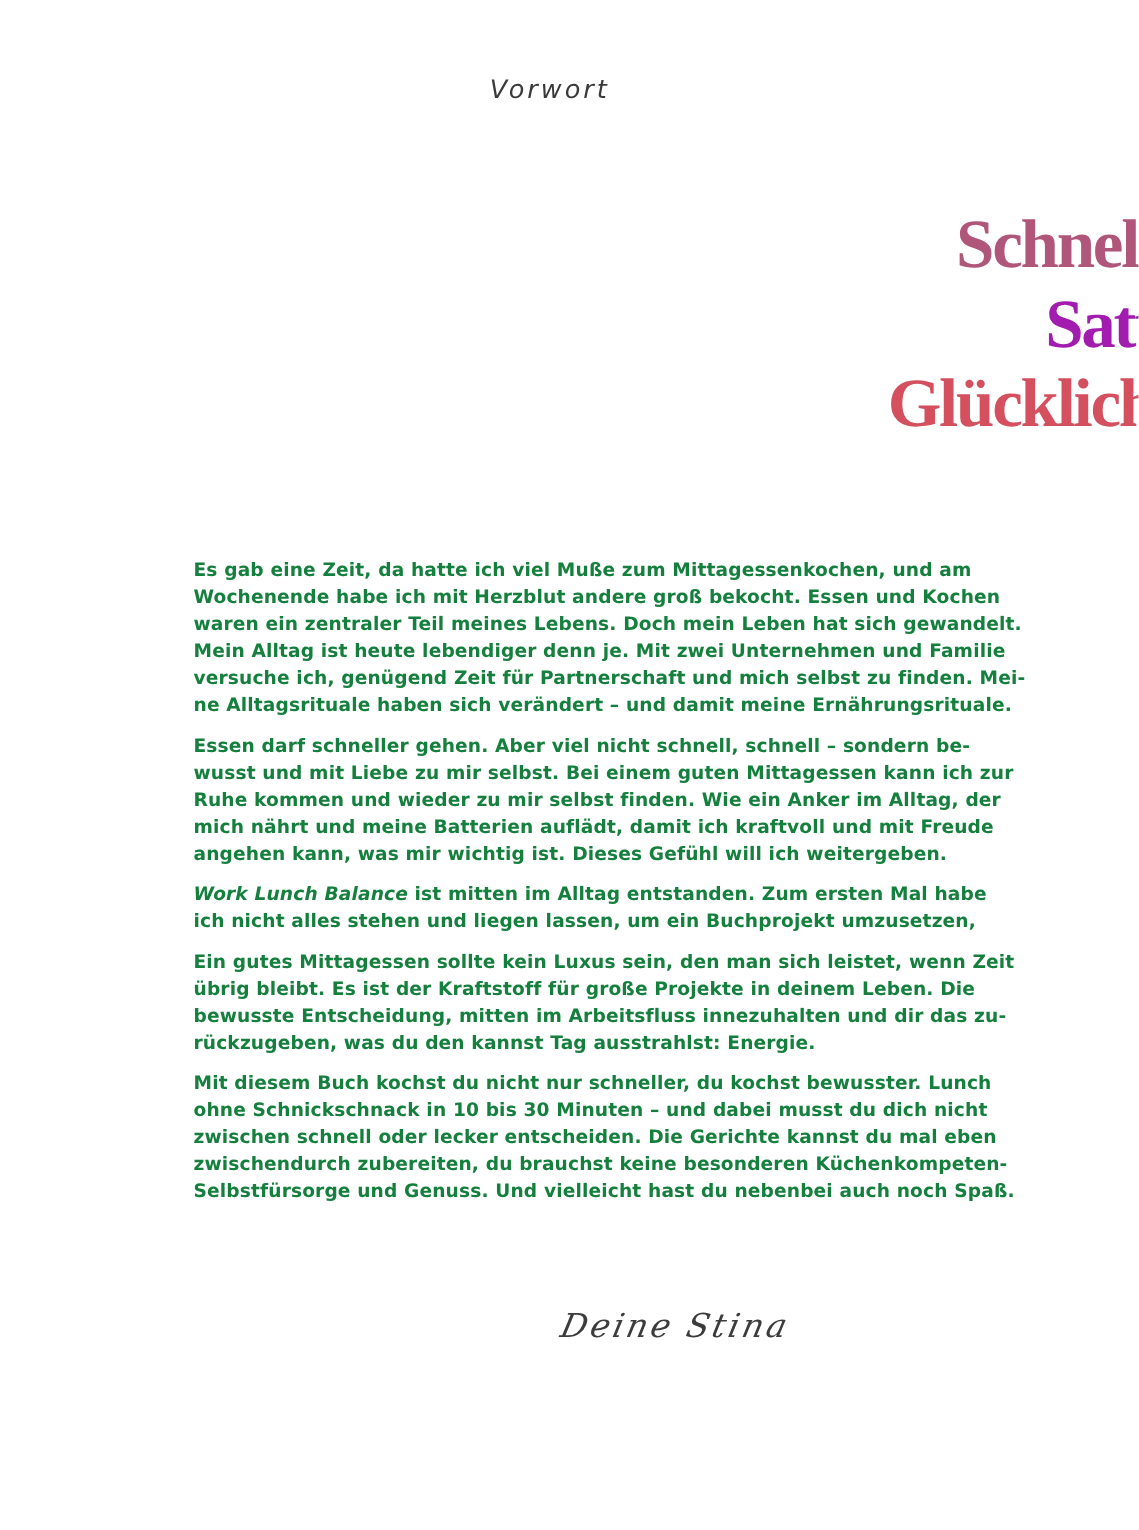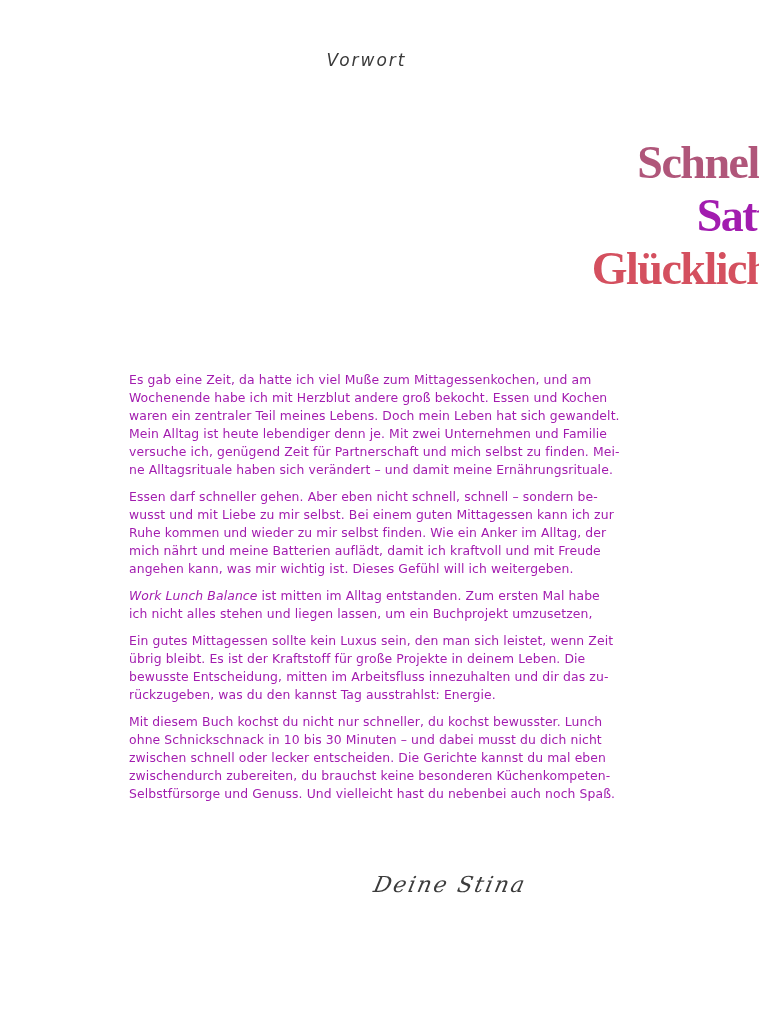--- a/index.html
+++ b/index.html
@@ -51,22 +51,23 @@
     .headline .l3 { color: #d4505f; }
 
     .body-text {
       position: absolute;
       left: 129px;
       top: 371px;
       width: 470px;
       font-family: "DejaVu Sans", sans-serif;
       font-size: 12.4px;
       line-height: 18px;
-      color: #a21caf;
+      color: #15803d;
       letter-spacing: 0.1px;
+      font-weight: bold;
     }
     .para { margin: 0 0 9px 0; }
     .para .ln { display: block; white-space: nowrap; }
     .para em { font-style: italic; margin-top: 36px; }
 
     .signature {
       position: absolute;
       top: 872px;
       left: 374px;
       font-family: "DejaVu Serif", serif;
@@ -96,21 +97,21 @@
     <p class="para">
       <span class="ln">Es gab eine Zeit, da hatte ich viel Muße zum Mittagessenkochen, und am</span>
       <span class="ln">Wochenende habe ich mit Herzblut andere groß bekocht. Essen und Kochen</span>
       <span class="ln">waren ein zentraler Teil meines Lebens. Doch mein Leben hat sich gewandelt.</span>
       <span class="ln">Mein Alltag ist heute lebendiger denn je. Mit zwei Unternehmen und Familie</span>
       <span class="ln">versuche ich, genügend Zeit für Partnerschaft und mich selbst zu finden. Mei-</span>
       <span class="ln">ne Alltagsrituale haben sich verändert – und damit meine Ernährungsrituale.</span>
     </p>
 
     <p class="para">
-      <span class="ln">Essen darf schneller gehen. Aber eben nicht schnell, schnell – sondern be-</span>
+      <span class="ln">Essen darf schneller gehen. Aber viel nicht schnell, schnell – sondern be-</span>
       <span class="ln">wusst und mit Liebe zu mir selbst. Bei einem guten Mittagessen kann ich zur</span>
       <span class="ln">Ruhe kommen und wieder zu mir selbst finden. Wie ein Anker im Alltag, der</span>
       <span class="ln">mich nährt und meine Batterien auflädt, damit ich kraftvoll und mit Freude</span>
       <span class="ln">angehen kann, was mir wichtig ist. Dieses Gefühl will ich weitergeben.</span>
     </p>
 
     <p class="para">
       <span class="ln"><em>Work Lunch Balance</em><span> ist mitten im Alltag entstanden. Zum ersten Mal habe</span></span>
       <span class="ln">ich nicht alles stehen und liegen lassen, um ein Buchprojekt umzusetzen,</span>
     </p>

